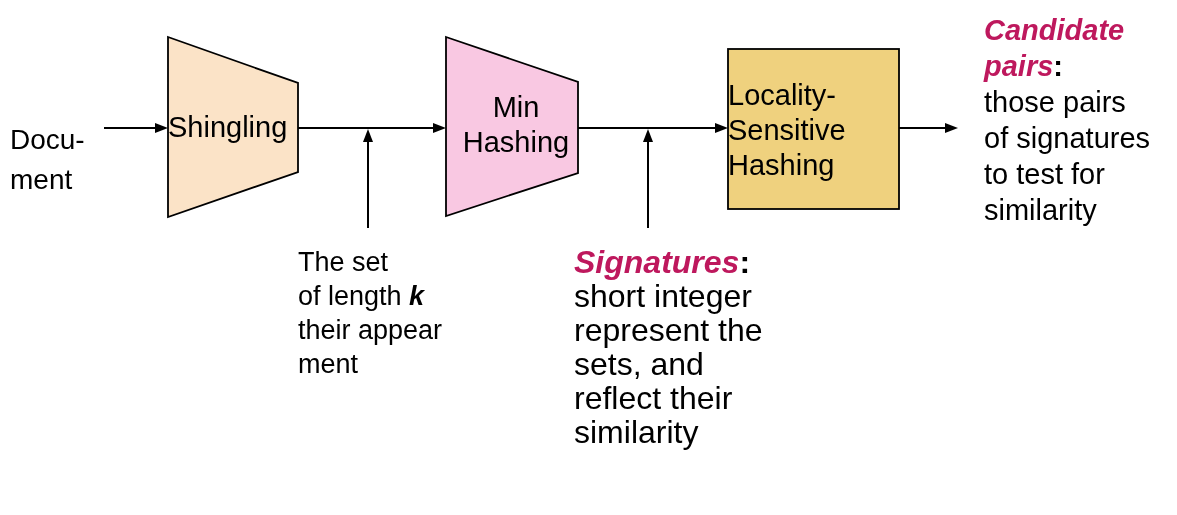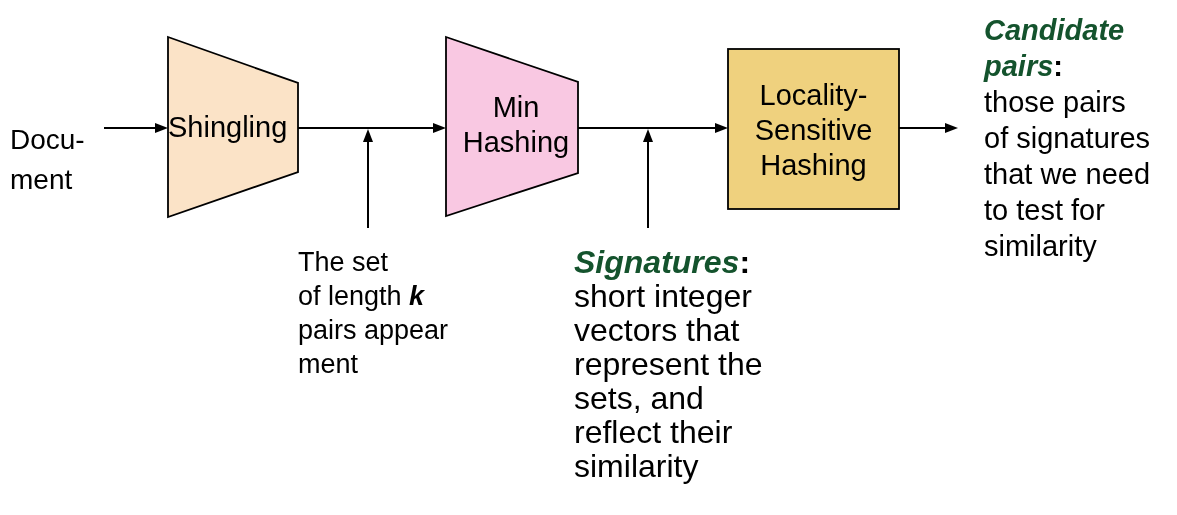--- a/index.html
+++ b/index.html
@@ -9,25 +9,25 @@
     background:#ffffff;
     font-family:"Liberation Sans", sans-serif;
     color:#000;
     overflow:hidden;
   }
   .canvas svg{position:absolute;left:0;top:0;}
   .label{position:absolute;white-space:nowrap;}
   .doc-label{left:10px;top:91px;font-size:28px;line-height:40px;margin-top:29px;}
   .shingling-label{left:168px;top:110px;width:106px;text-align:left;font-size:29px;line-height:34px;}
   .minhash-label{left:446px;top:90px;width:140px;text-align:center;font-size:29px;line-height:35px;}
-  .lsh-label{left:728px;top:78px;width:171px;text-align:center;font-size:29px;line-height:35px;}
+  .lsh-label{left:728px;top:78px;width:171px;font-size:29px;line-height:35px;}
   .ann-shingles{left:298px;top:245px;font-size:27px;line-height:34px;}
   .ann-signatures{left:574px;top:245px;font-size:32px;line-height:34px;}
   .candidates{left:984px;top:12px;font-size:29px;line-height:36px;}
-  .hl{color:#14532d;font-weight:bold;font-style:italic;}
+  .hl{color:#be185d;font-weight:bold;font-style:italic;}
   .k{font-weight:bold;font-style:italic;}
   .colon{color:#000;font-weight:bold;font-style:normal;}
 </style>
 </head>
 <body>
 
 <div class="canvas">
 
   <svg width="1177" height="515" viewBox="0 0 1177 515">
 
@@ -78,37 +78,35 @@
 
   <div class="label lsh-label">
     <div>Locality-</div>
     <div>Sensitive</div>
     <div>Hashing</div>
   </div>
 
   <div class="label ann-shingles">
     <div>The set</div>
     <div><span>of length </span><span class="k">k</span></div>
-    <div>pairs appear</div>
+    <div>their appear</div>
     <div>ment</div>
   </div>
 
   <div class="label ann-signatures">
     <div><span class="hl">Signatures</span><span class="colon">:</span></div>
     <div>short integer</div>
-    <div>vectors that</div>
     <div>represent the</div>
     <div>sets, and</div>
     <div>reflect their</div>
     <div>similarity</div>
   </div>
 
   <div class="label candidates">
     <div class="hl">Candidate</div>
     <div><span class="hl">pairs</span><span class="colon">:</span></div>
     <div>those pairs</div>
     <div>of signatures</div>
-    <div>that we need</div>
     <div>to test for</div>
     <div>similarity</div>
   </div>
 
 </div>
 
 </body></html>

